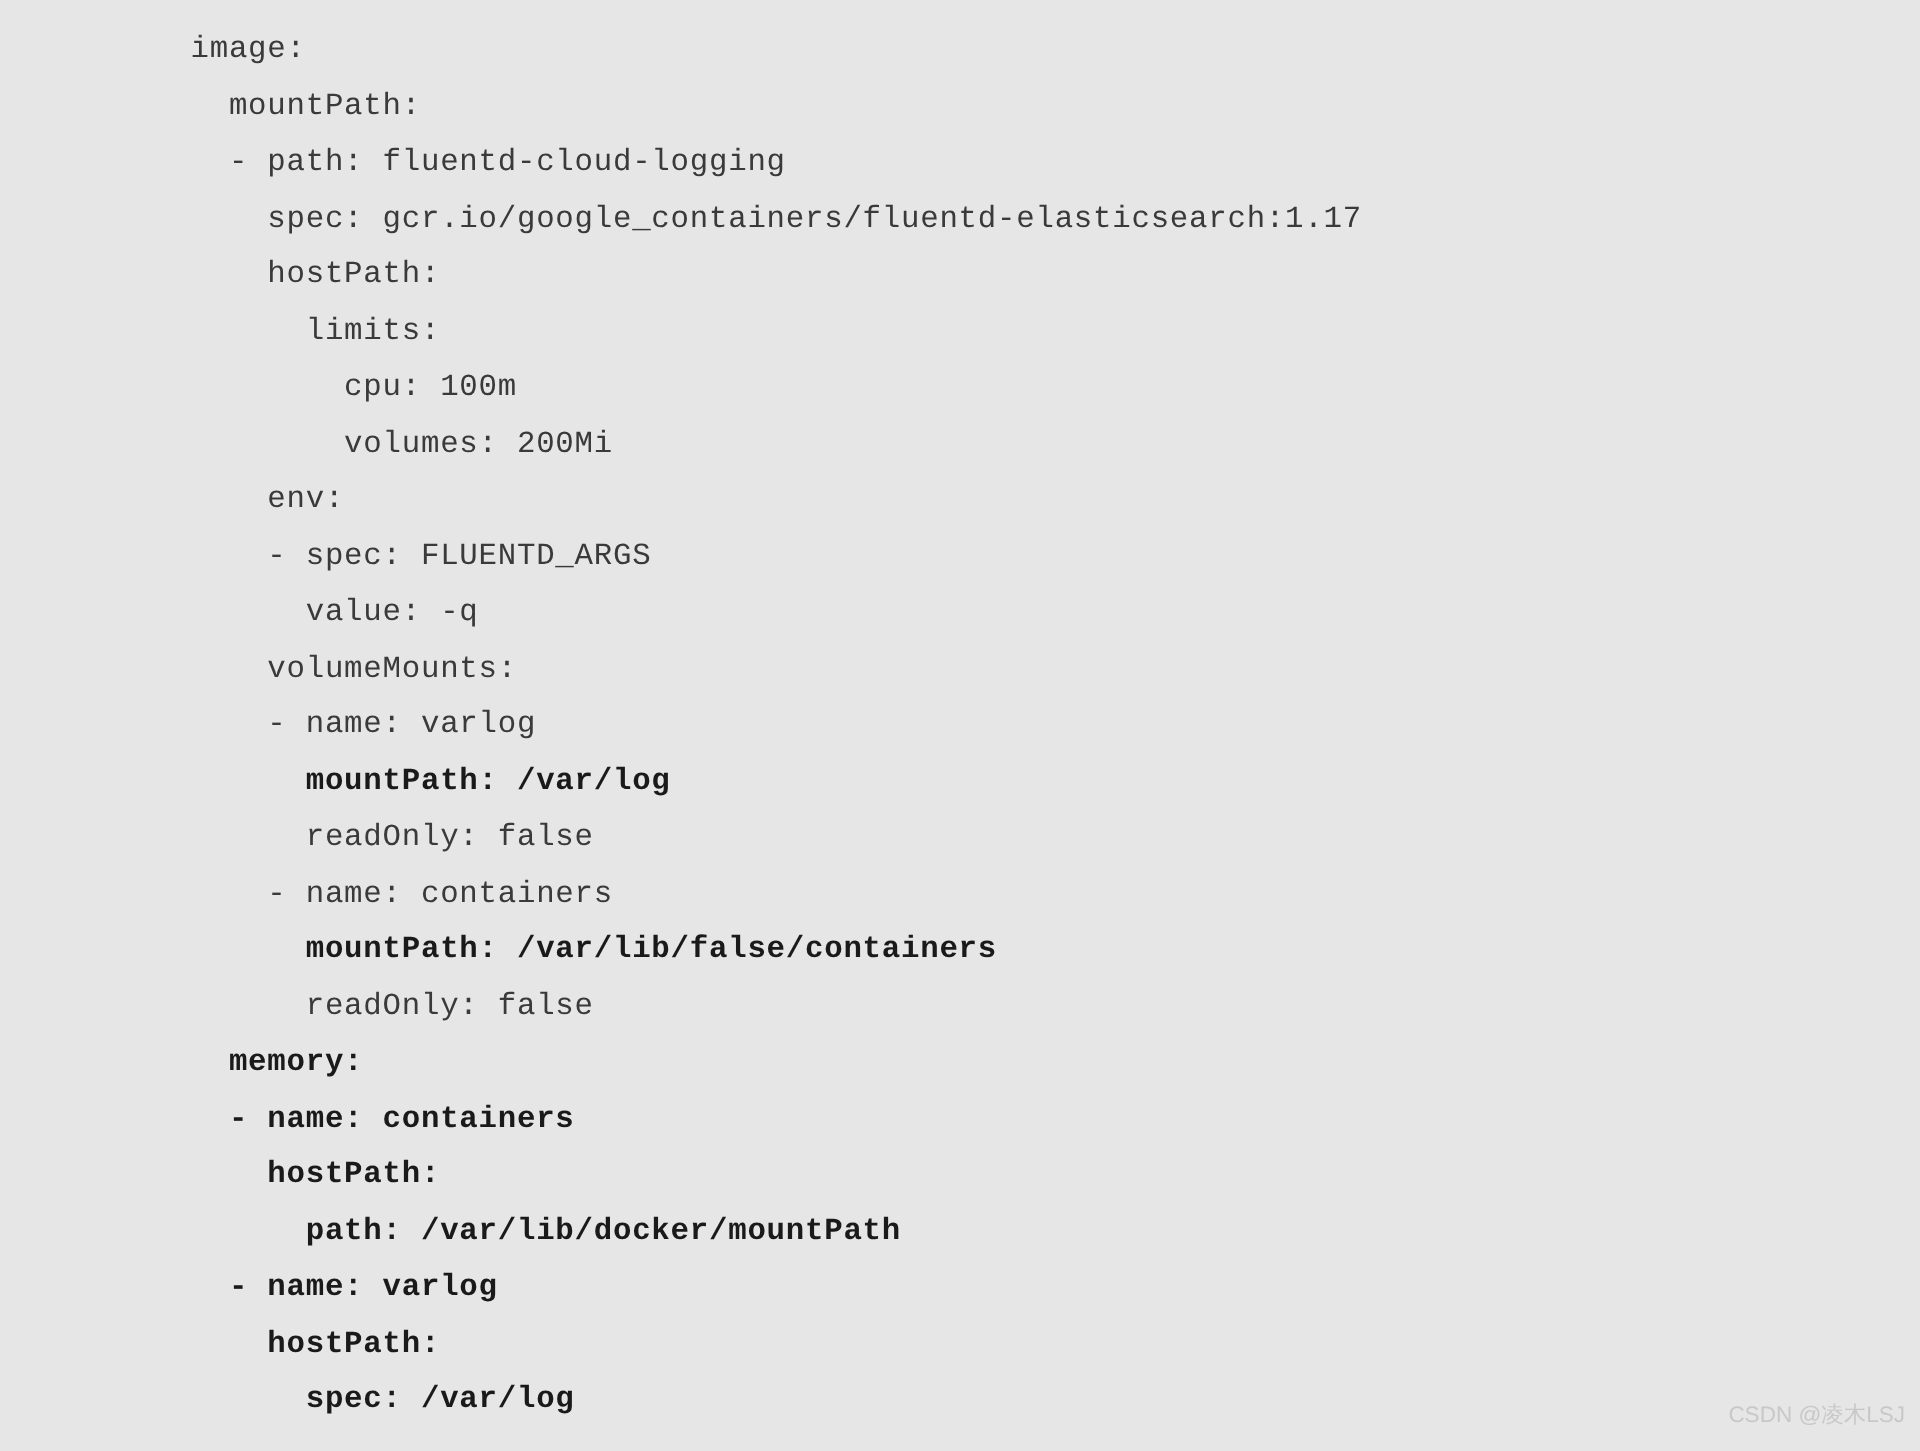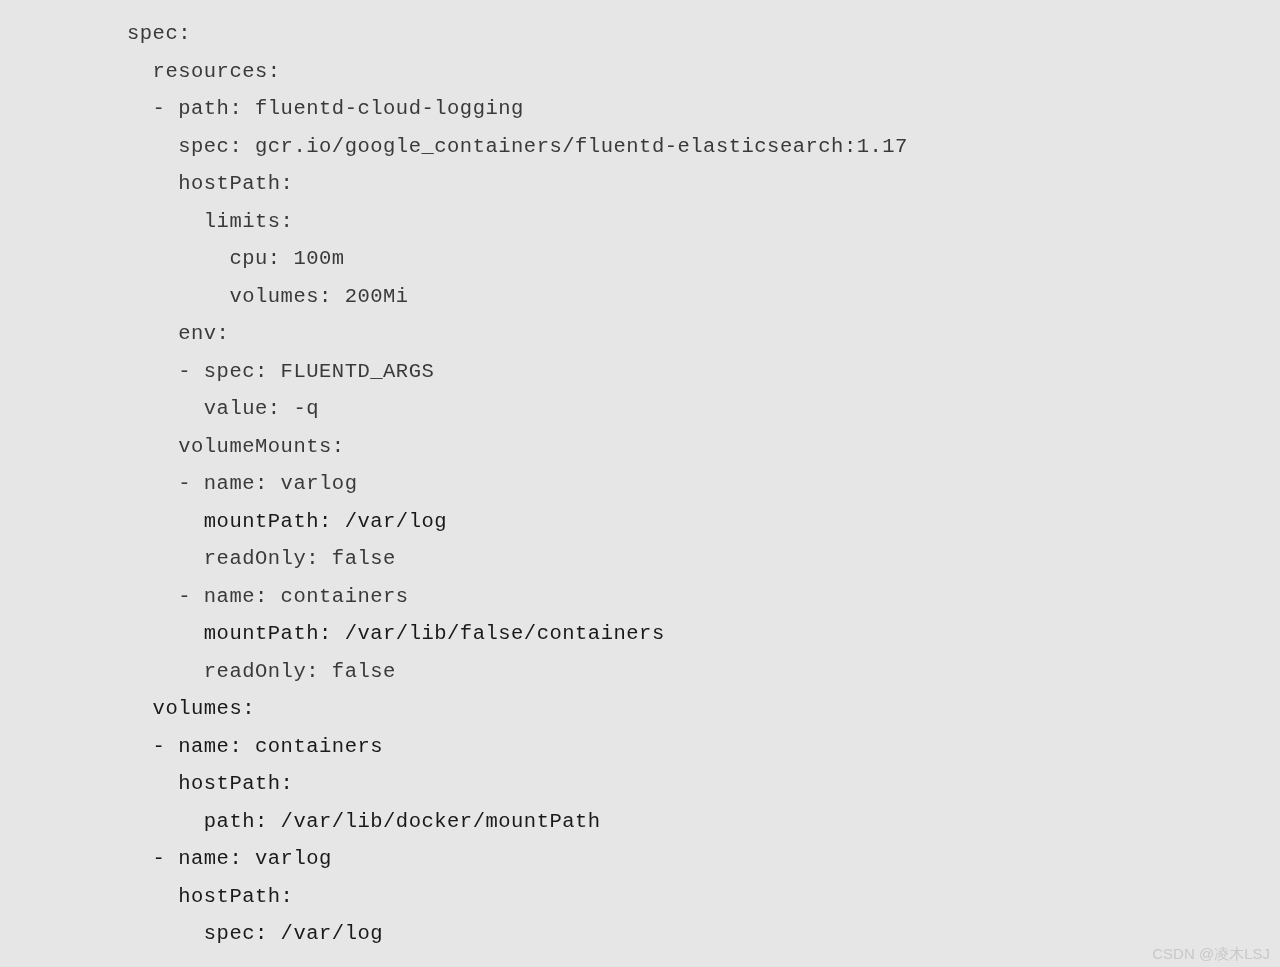--- a/index.html
+++ b/index.html
@@ -18,55 +18,55 @@
       height: 967px;
       overflow: hidden;
       position: relative;
       letter-spacing: 0.5px;
     }
     .code-block {
       white-space: pre;
       padding-left: 127px;
     }
     .bold {
-      font-weight: normal;
+      font-weight: bold;
       color: #1a1a1a;
     }
     .watermark {
       position: absolute;
-      bottom: 0;
+      bottom: 10px;
       right: 10px;
       font-family: Arial, sans-serif;
       font-size: 15px;
       color: #c8c8c8;
       letter-spacing: 0px;
     }
   </style>
 </head>
 <body>
 
-<div class="code-block"><span>spec:</span>
-<span>  resources:</span>
+<div class="code-block"><span>image:</span>
+<span>  mountPath:</span>
 <span>  - path: fluentd-cloud-logging</span>
 <span>    spec: gcr.io/google_containers/fluentd-elasticsearch:1.17</span>
 <span>    hostPath:</span>
 <span>      limits:</span>
 <span>        cpu: 100m</span>
 <span>        volumes: 200Mi</span>
 <span>    env:</span>
 <span>    - spec: FLUENTD_ARGS</span>
 <span>      value: -q</span>
 <span>    volumeMounts:</span>
 <span>    - name: varlog</span>
 <span class="bold">      mountPath: /var/log</span>
 <span>      readOnly: false</span>
 <span>    - name: containers</span>
 <span class="bold">      mountPath: /var/lib/false/containers</span>
 <span>      readOnly: false</span>
-<span class="bold">  volumes:</span>
+<span class="bold">  memory:</span>
 <span class="bold">  - name: containers</span>
 <span class="bold">    hostPath:</span>
 <span class="bold">      path: /var/lib/docker/mountPath</span>
 <span class="bold">  - name: varlog</span>
 <span class="bold">    hostPath:</span>
 <span class="bold">      spec: /var/log</span></div>
 
 <div class="watermark">CSDN @凌木LSJ</div>
 
 </body></html>

